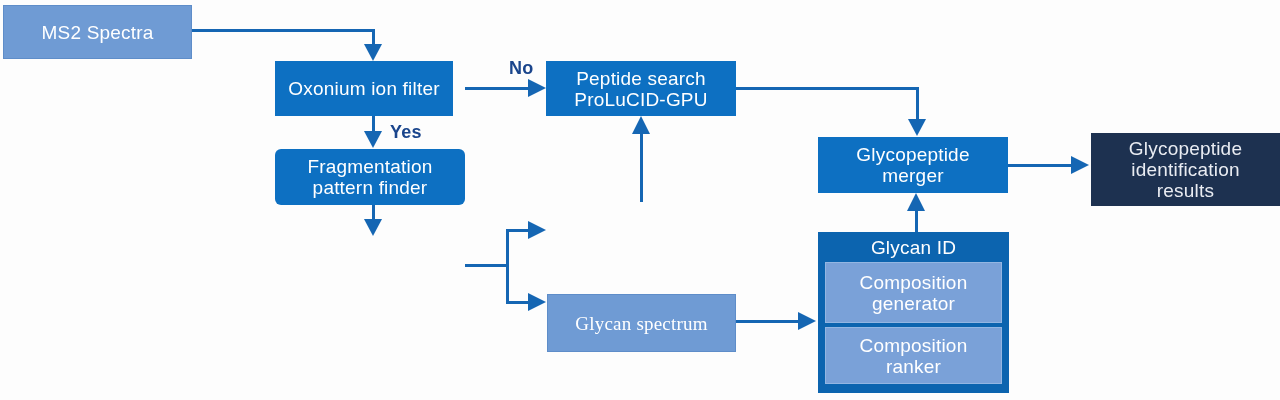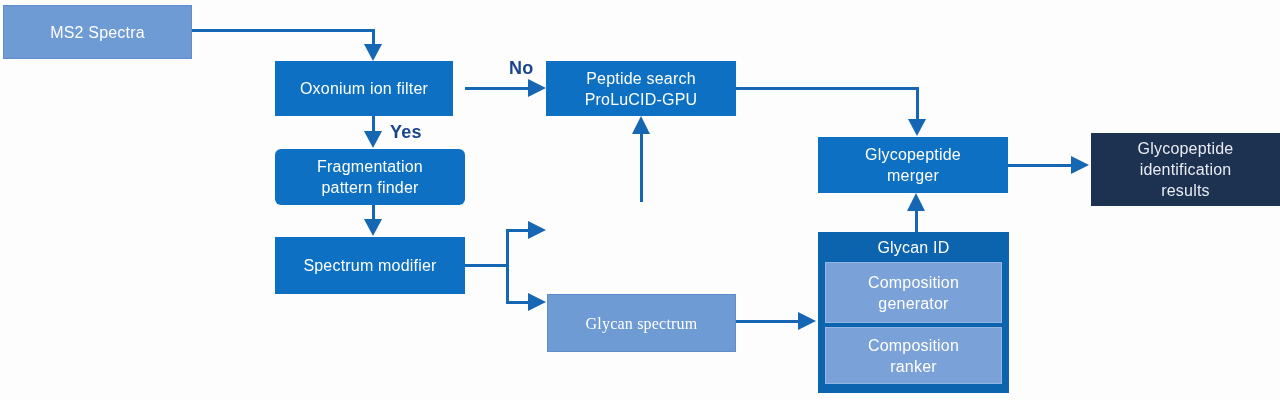--- a/index.html
+++ b/index.html
@@ -15,21 +15,21 @@
     --text:#ffffff;
   }
   html,body{margin:0;padding:0;}
   body{font-family:"Liberation Sans", sans-serif;}
   .canvas{position:relative;width:1280px;height:400px;background:#fdfdfd;overflow:hidden;}
 
   .node{
     position:absolute;
     display:flex;flex-direction:column;align-items:center;justify-content:center;
     color:var(--text);
-    font-size:16px;line-height:21px;text-align:center;
+    font-size:19px;line-height:21px;text-align:center;
     letter-spacing:.2px;
     box-sizing:border-box;
   }
   .node span{display:block;}
   .medium{background:var(--box-medium);}
   .light{background:var(--box-light);border:1px solid var(--box-light-border);}
   .dark{background:var(--box-dark);color:#e9ecf2;}
   .container-box{background:var(--box-container);}
   .inner{background:var(--box-inner);border:1px solid var(--box-inner-border);}
 
@@ -77,23 +77,20 @@
   <div class="node medium" id="peptide-search">
     <span>Peptide search</span>
     <span>ProLuCID-GPU</span>
   </div>
 
   <div class="node medium" id="fragmentation">
     <span>Fragmentation</span>
     <span>pattern finder</span>
   </div>
 
-  <div class="node medium" id="spectrum-modifier">
-    <span>Spectrum modifier</span>
-  </div>
 
 
   <div class="node light" id="glycan-spectrum">
     <span>Glycan spectrum</span>
   </div>
 
   <div class="node medium" id="merger">
     <span>Glycopeptide</span>
     <span>merger</span>
   </div>

